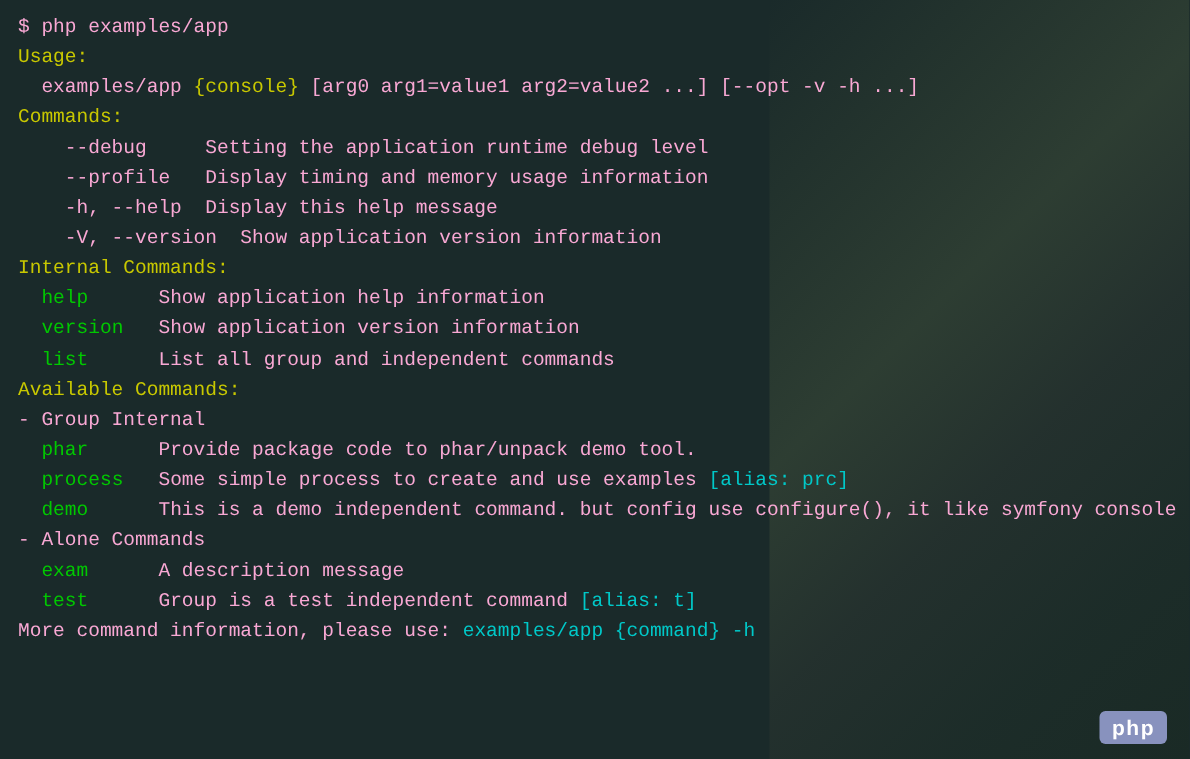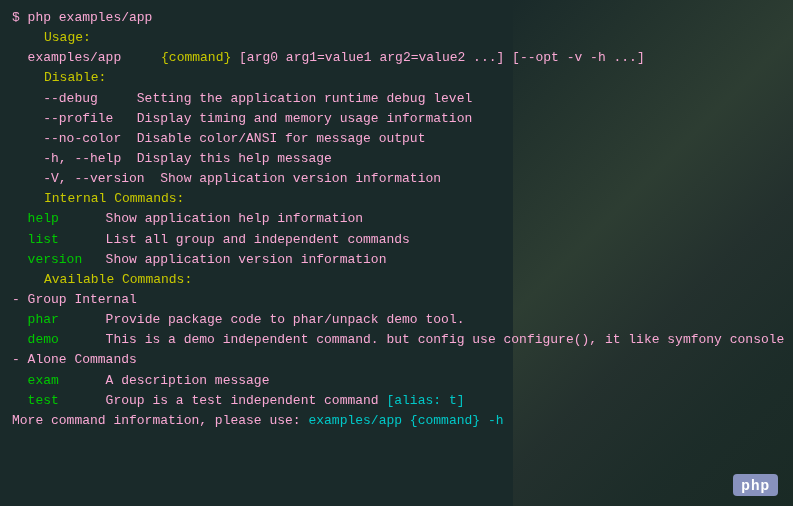--- a/index.html
+++ b/index.html
@@ -29,21 +29,21 @@
     .terminal {
       position: relative;
       z-index: 1;
       padding: 8px 12px;
       line-height: 1.55;
     }
 
     .line { display: block; white-space: pre; }
 
     .color-white { color: #f9a8d4; }
-    .color-yellow { color: #c8c800; margin-left: 32px; }
+    .color-yellow { color: #c8c800; }
     .color-green { color: #00c800; }
     .color-cyan { color: #00c8c8; }
 
     .php-badge {
       position: absolute;
       bottom: 10px;
       right: 15px;
       background-color: #8892be;
       border-radius: 4px;
       padding: 3px 8px;
@@ -61,38 +61,38 @@
     }
   </style>
 </head>
 <body>
 
 <div class="bg-overlay"></div>
 
 <div class="terminal">
 <span class="line"><span class="color-white">$ php examples/app</span></span>
     <span class="line"><span class="color-yellow">Usage:</span></span>
-    <span class="line"><span class="color-white">  examples/app </span><span class="color-yellow">{command}</span><span class="color-white"> [arg0 arg1=value1 arg2=value2 ...] [--opt -v -h ...]</span></span>
+    <span class="line"><span class="color-white">  examples/app </span><span class="color-yellow">{console}</span><span class="color-white"> [arg0 arg1=value1 arg2=value2 ...] [--opt -v -h ...]</span></span>
     <span class="line"><span class=""></span></span>
-    <span class="line"><span class="color-yellow">Disable:</span></span>
+    <span class="line"><span class="color-yellow">Commands:</span></span>
     <span class="line"><span class="color-white">    --debug     Setting the application runtime debug level</span></span>
     <span class="line"><span class="color-white">    --profile   Display timing and memory usage information</span></span>
-    <span class="line"><span class="color-white">    --no-color  Disable color/ANSI for message output</span></span>
     <span class="line"><span class="color-white">    -h, --help  Display this help message</span></span>
     <span class="line"><span class="color-white">    -V, --version  Show application version information</span></span>
     <span class="line"><span class=""></span></span>
     <span class="line"><span class="color-yellow">Internal Commands:</span></span>
     <span class="line"><span class="">  </span><span class="color-green">help   </span><span class="color-white">   Show application help information</span></span>
+    <span class="line"><span class="">  </span><span class="color-green">version</span><span class="color-white">   Show application version information</span></span>
     <span class="line"><span class="">  </span><span class="color-green">list   </span><span class="color-white">   List all group and independent commands</span></span>
-    <span class="line"><span class="">  </span><span class="color-green">version</span><span class="color-white">   Show application version information</span></span>
     <span class="line"><span class=""></span></span>
     <span class="line"><span class="color-yellow">Available Commands:</span></span>
     <span class="line"><span class=""></span></span>
     <span class="line"><span class="color-white">- Group Internal</span></span>
     <span class="line"><span class="">  </span><span class="color-green">phar   </span><span class="color-white">   Provide package code to phar/unpack demo tool.</span></span>
+    <span class="line"><span class="">  </span><span class="color-green">process</span><span class="color-white">   Some simple process to create and use examples </span><span class="color-cyan">[alias: prc]</span></span>
     <span class="line"><span class=""></span></span>
     <span class="line"><span class="">  </span><span class="color-green">demo   </span><span class="color-white">   This is a demo independent command. but config use configure(), it like symfony console</span></span>
     <span class="line"><span class="color-white">- Alone Commands</span></span>
     <span class="line"><span class="">  </span><span class="color-green">exam   </span><span class="color-white">   A description message</span></span>
     <span class="line"><span class="">  </span><span class="color-green">test   </span><span class="color-white">   Group is a test independent command </span><span class="color-cyan">[alias: t]</span></span>
     <span class="line"><span class=""></span></span>
     <span class="line"><span class="color-white">More command information, please use: </span><span class="color-cyan">examples/app {command} -h</span></span>
   </div>
 
 <div class="php-badge">

